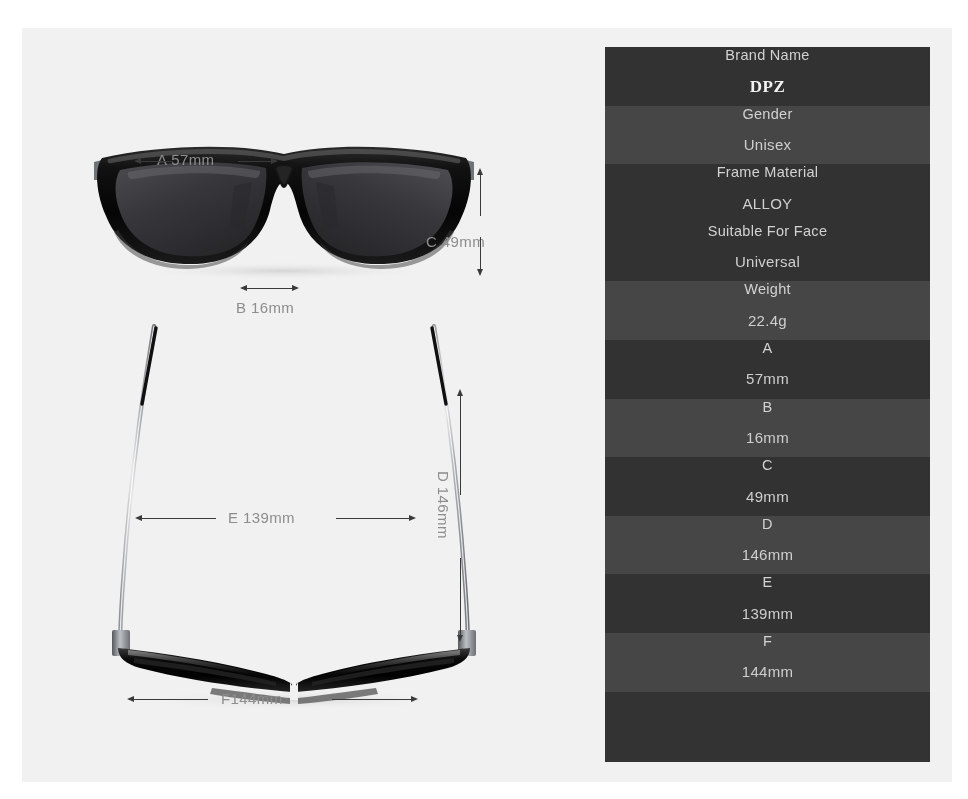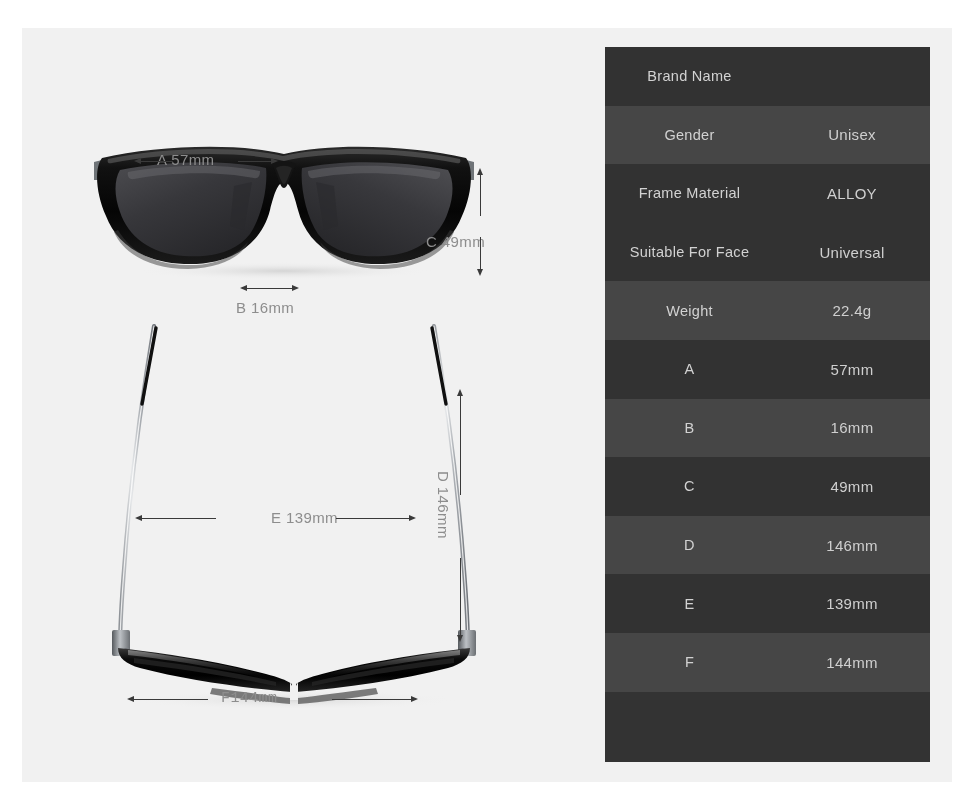--- a/index.html
+++ b/index.html
@@ -97,20 +97,21 @@
     width: 325px;
     height: 715px;
     background: #333333;
   }
   .spec-row {
     display: flex;
     align-items: center;
     width: 100%;
     height: 58.6px;
     box-sizing: border-box;
+    flex-direction: column;
   }
   .spec-row.odd  { background: #323232; }
   .spec-row.even { background: #464646; }
 
   .spec-label {
     flex: 0 0 52%;
     text-align: center;
     color: #d2d2d2;
     font-size: 14.5px;
     letter-spacing: 0.3px;
@@ -323,36 +324,37 @@
       </svg>
 
       <div class="arrow-line arrow-v" style="left:438px; top:367px; height:100px;"></div>
       <div class="arrow-head head-up" style="left:435px; top:361px;"></div>
       <div class="arrow-line arrow-v" style="left:438px; top:530px; height:80px;"></div>
       <div class="arrow-head head-down" style="left:435px; top:607px;"></div>
       <div class="dim-label rotated-label" style="left:430px; top:443px;">D 146mm</div>
 
       <div class="arrow-head head-left" style="left:113px; top:487px;"></div>
       <div class="arrow-line arrow-h" style="left:116px; top:490px; width:78px;"></div>
-      <div class="dim-label" style="left:206px; top:481px;margin-left:43px;">E 139mm</div>
+      <div class="dim-label" style="left:206px; top:481px;">E 139mm</div>
       <div class="arrow-line arrow-h" style="left:314px; top:490px; width:76px;"></div>
       <div class="arrow-head head-right" style="left:387px; top:487px;"></div>
 
       <div class="arrow-head head-left" style="left:105px; top:668px;"></div>
       <div class="arrow-line arrow-h" style="left:108px; top:671px; width:78px;"></div>
-      <div class="dim-label" style="left:199px; top:662px;font-family:Liberation Mono, monospace;">F144mm</div>
+      <div class="dim-label" style="left:199px; top:662px;">F144mm</div>
       <div class="arrow-line arrow-h" style="left:310px; top:671px; width:82px;"></div>
       <div class="arrow-head head-right" style="left:389px; top:668px;"></div>
 
     </div>
 
     <div id="spec-table">
 
       <div class="spec-row odd">
         <div class="spec-label">Brand Name</div>
+        <div class="spec-value brand">DPZ</div>
       </div>
 
       <div class="spec-row even">
         <div class="spec-label">Gender</div>
         <div class="spec-value">Unisex</div>
       </div>
 
       <div class="spec-row odd">
         <div class="spec-label">Frame Material</div>
         <div class="spec-value">ALLOY</div>

